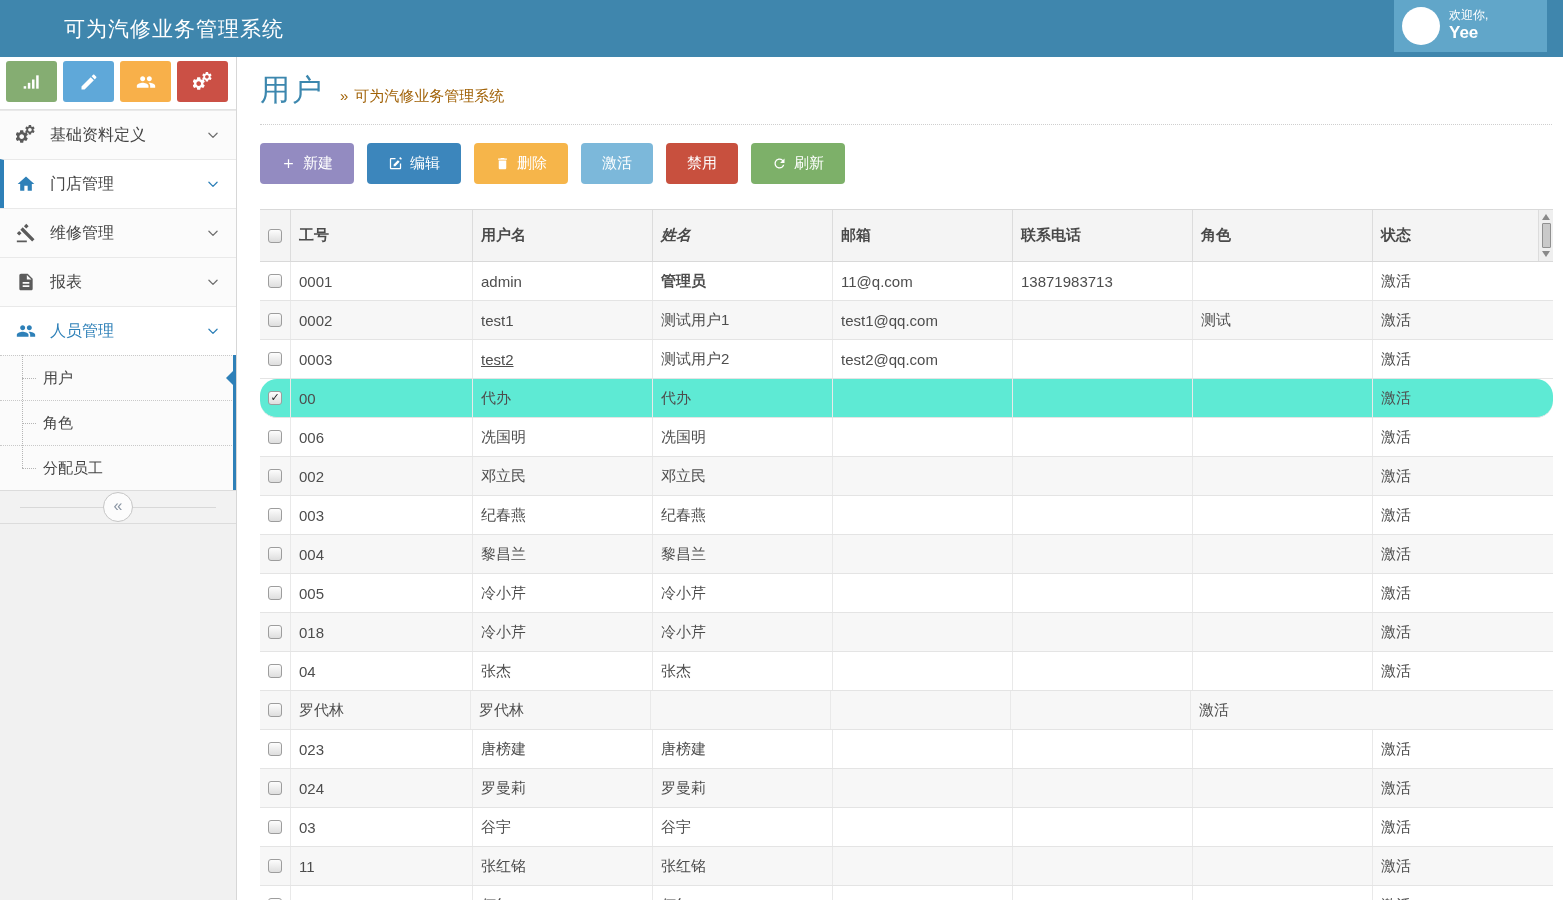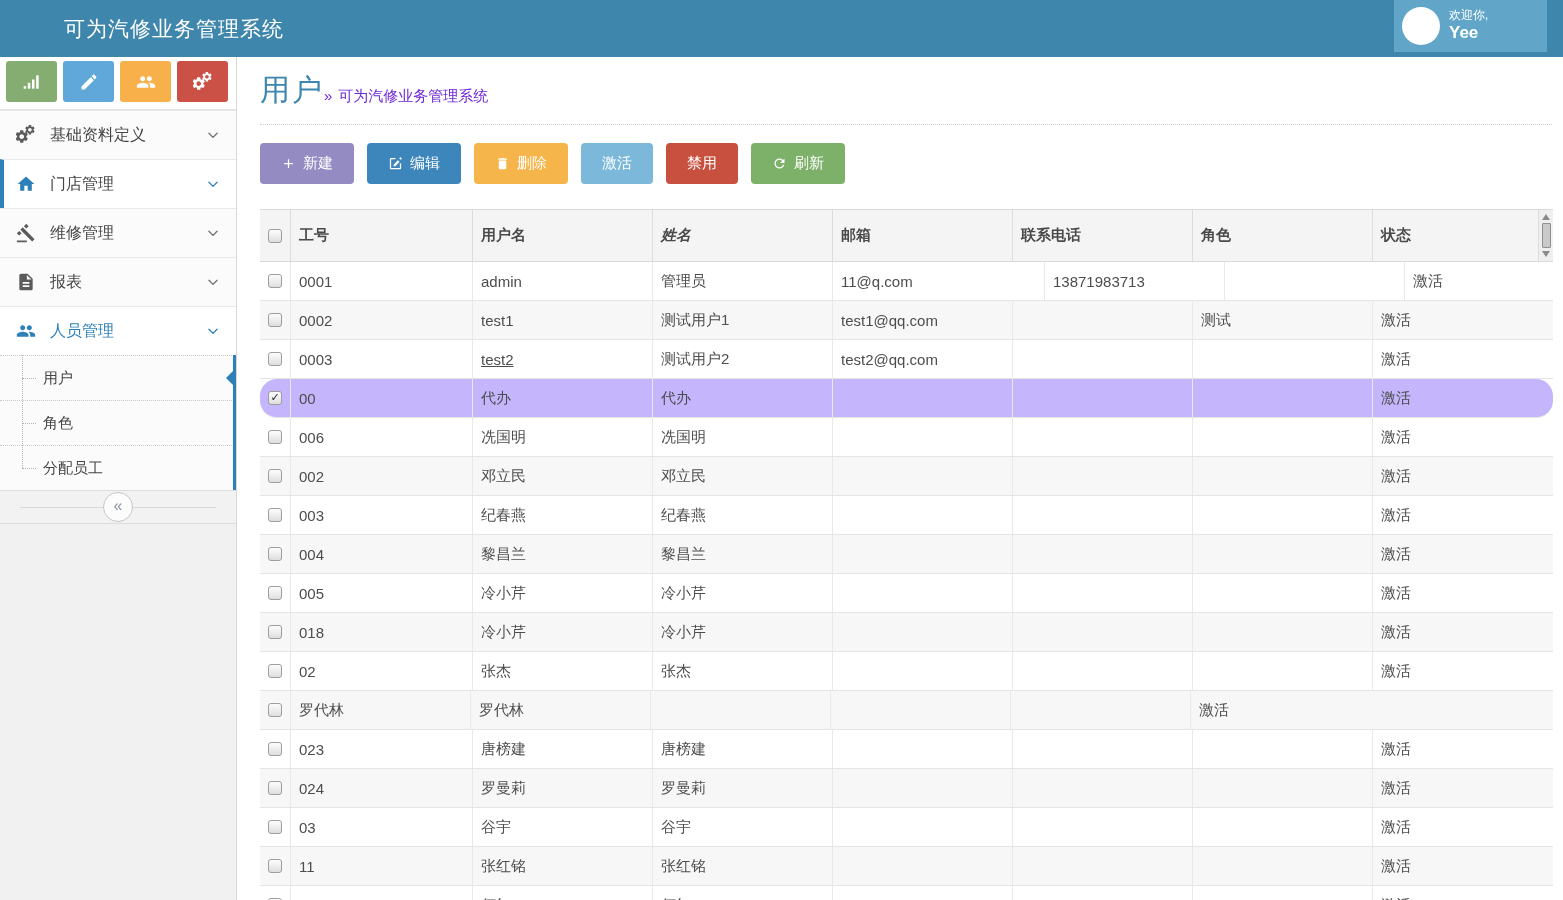--- a/index.html
+++ b/index.html
@@ -67,41 +67,41 @@
     background:#fcfcfc; color:#8a95a3; font-size:16px; line-height:1; z-index:1;
     cursor:pointer; display:flex; align-items:center; justify-content:center;
     padding-bottom:3px; font-family:inherit; }
   .sidebar-fill{ flex:1; background:#f1f1f1; }
 
   
   .content{ flex:1; padding:0 11px 0 23px; overflow:hidden; }
   .pagehead{ height:68px; display:flex; align-items:center;
     border-bottom:1px dotted #cfcfcf; }
   .pagehead h1{ font-size:30px; font-weight:400; color:#3c87ae; letter-spacing:2px; }
-  .crumb{ margin-top:12px; font-size:15px; color:#6d28d9; }
+  .crumb{ margin-left:16px; margin-top:12px; font-size:15px; color:#a16207; }
   .crumb .sep{ margin-right:6px; }
 
   .toolbar{ margin-top:18px; display:flex; gap:13px; }
   .btn{ height:41px; padding:0 21px; border:none; border-radius:4px; color:#fff;
     font-size:15px; display:inline-flex; align-items:center; gap:7px; cursor:pointer;
     font-family:inherit; }
   .btn .icon{ width:15px; height:15px; color:#fff; }
 
   
   .grid{ margin-top:25px; width:1293px; }
   .ghead{ display:flex; height:53px; background:#f4f4f4; border-top:1px solid #d9d9d9;
     border-bottom:1px solid #d9d9d9; }
   .gh{ display:flex; align-items:center; padding-left:8px; font-size:15px;
     font-weight:700; color:#4a4a4a; border-left:1px solid #dcdcdc; overflow:hidden; }
   .gh.first{ border-left:none; }
   .cbcol{ justify-content:center; padding-left:0; }
   .grow{ display:flex; height:39px; border-bottom:1px solid #e4e4e4; background:#fff;
     cursor:pointer; }
   .grow.stripe{ background:#f7f7f7; }
-  .grow.selected{ background:#c4b5fd;border-radius:17px; }
+  .grow.selected{ background:#5eead4;border-radius:17px; }
   .cell{ display:flex; align-items:center; padding-left:8px; font-size:15px;
     color:#4d4d4d; border-left:1px solid #e9e9e9; overflow:hidden; white-space:nowrap; }
   .cell.first{ border-left:none; }
   .cell.last{ flex:1; }
 
   .cb{ width:14px; height:14px; border:1px solid #9d9d9d; border-radius:3px;
     background:linear-gradient(#fdfdfd,#dedede); display:inline-flex; align-items:center;
     justify-content:center; font-size:11px; font-weight:700; color:#222; cursor:pointer; }
   .cb[data-checked="true"]::after{ content:"✓"; margin-top:-1px; }
 
@@ -327,23 +327,23 @@
             <div class="sthumb"></div>
             <div class="tri-down"></div>
           </div>
         </div>
         <div class="grow">
           <div class="cell first cbcol" style="width: 30px; justify-content: center; padding-left: 0px;">
             <span class="cb" data-checked="false"></span>
           </div>
           <div class="cell" style="width: 182px;">0001</div>
           <div class="cell" style="width: 180px;">admin</div>
-          <div class="cell" style="width: 180px;">管理员</div>
+          <div class="cell" style="width: 180px; font-weight: bold;">管理员</div>
           <div class="cell" style="width: 180px;">11@q.com</div>
-          <div class="cell" style="width: 180px; margin-left: 32px;">13871983713</div>
+          <div class="cell" style="width: 180px;">13871983713</div>
           <div class="cell" style="width: 180px;"></div>
           <div class="cell last">激活</div>
         </div>
         <div class="grow stripe">
           <div class="cell first cbcol" style="width: 30px; justify-content: center; padding-left: 0px;">
             <span class="cb" data-checked="false"></span>
           </div>
           <div class="cell" style="width: 182px;">0002</div>
           <div class="cell" style="width: 180px;">test1</div>
           <div class="cell" style="width: 180px;">测试用户1</div>
@@ -445,21 +445,21 @@
           <div class="cell" style="width: 180px;">冷小芹</div>
           <div class="cell" style="width: 180px;"></div>
           <div class="cell" style="width: 180px;"></div>
           <div class="cell" style="width: 180px;"></div>
           <div class="cell last">激活</div>
         </div>
         <div class="grow">
           <div class="cell first cbcol" style="width: 30px; justify-content: center; padding-left: 0px;">
             <span class="cb" data-checked="false"></span>
           </div>
-          <div class="cell" style="width: 182px;">02</div>
+          <div class="cell" style="width: 182px;">04</div>
           <div class="cell" style="width: 180px;">张杰</div>
           <div class="cell" style="width: 180px;">张杰</div>
           <div class="cell" style="width: 180px;"></div>
           <div class="cell" style="width: 180px;"></div>
           <div class="cell" style="width: 180px;"></div>
           <div class="cell last">激活</div>
         </div>
         <div class="grow stripe">
           <div class="cell first cbcol" style="width: 30px; justify-content: center; padding-left: 0px;">
             <span class="cb" data-checked="false"></span>

